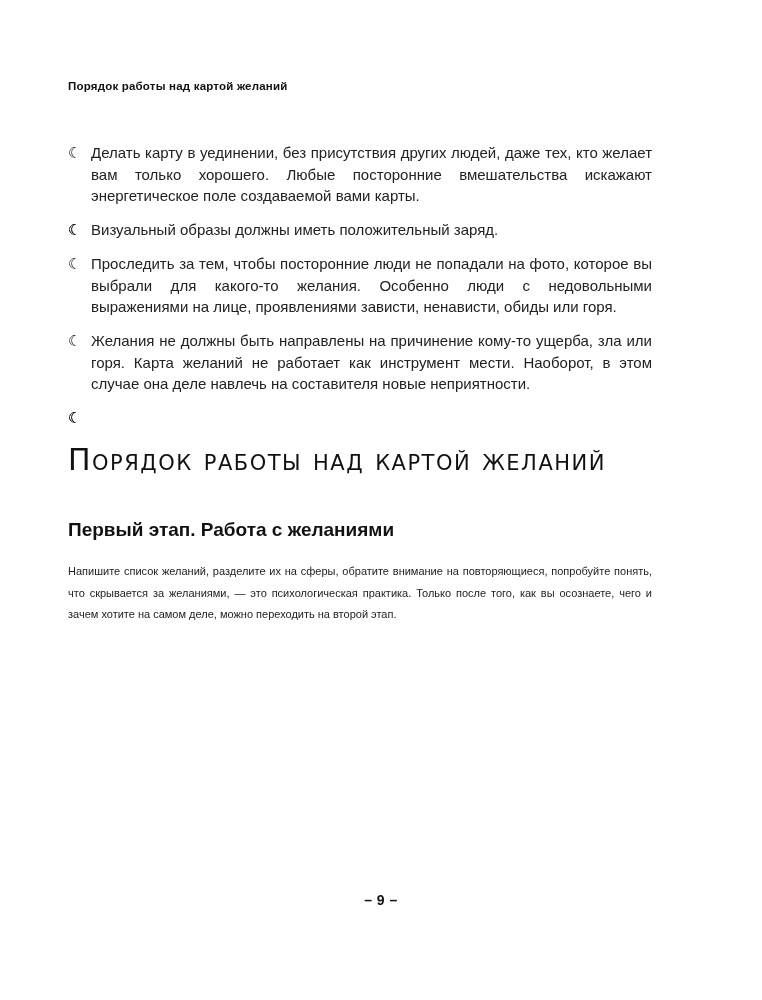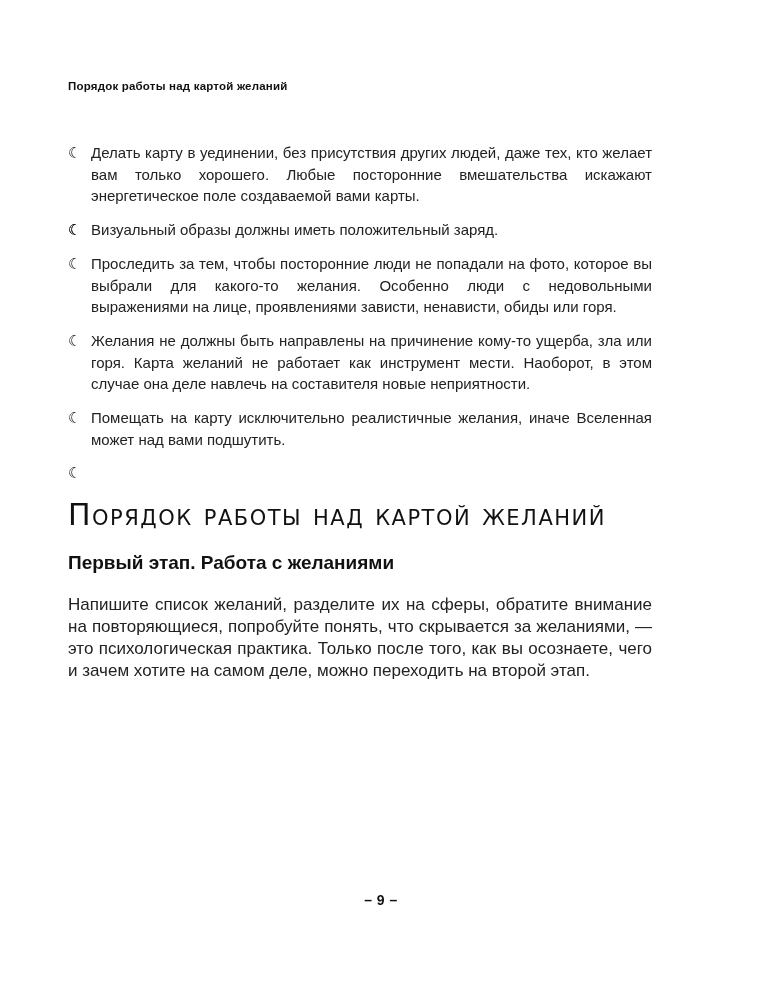--- a/index.html
+++ b/index.html
@@ -50,28 +50,28 @@
     margin: 48px 0 0 0;
     font-family: "DejaVu Sans", sans-serif;
     font-variant-caps: small-caps;
     font-weight: 400;
     font-size: 30px;
     line-height: 34px;
     letter-spacing: 1.5px;
     color: #111111;
   }
   .sub-heading {
-    margin: 20px 0 0 0;
+    margin: 42px 0 0 0;
     font-size: 19px;
     font-weight: bold;
     color: #111111;
   }
   .paragraph {
     margin: 20px 0 0 0;
-    font-size: 17px;
+    font-size: 11px;
     line-height: 21.7px;
     text-align: justify;
     color: #222222;
   }
   .page-number {
     position: absolute;
     left: 0;
     right: 0;
     bottom: 92px;
     text-align: center;
@@ -103,21 +103,20 @@
     <li class="bullet-item">
       <span class="bullet-marker">☾</span>
       <span>Проследить за тем, чтобы посторонние люди не попадали на фото, которое вы выбрали для какого-то желания. Особенно люди с недовольными выражениями на лице, проявлениями зависти, ненависти, обиды или горя.</span>
     </li>
     <li class="bullet-item">
       <span class="bullet-marker">☾</span>
       <span>Желания не должны быть направлены на причинение кому-то ущерба, зла или горя. Карта желаний не работает как инструмент мести. Наоборот, в этом случае она деле навлечь на составителя новые неприятности.</span>
     </li>
     <li class="bullet-item">
       <span class="bullet-marker">☾</span>
-      <span>Помещать на карту исключительно реалистичные желания, иначе Вселенная может над вами подшутить.</span>
     </li>
     <li class="bullet-item">
       <span class="bullet-marker">☾</span>
     </li>
   </ul>
 
   <h1 class="section-heading">Порядок работы над картой желаний</h1>
 
   <h2 class="sub-heading">Первый этап. Работа с желаниями</h2>
 

